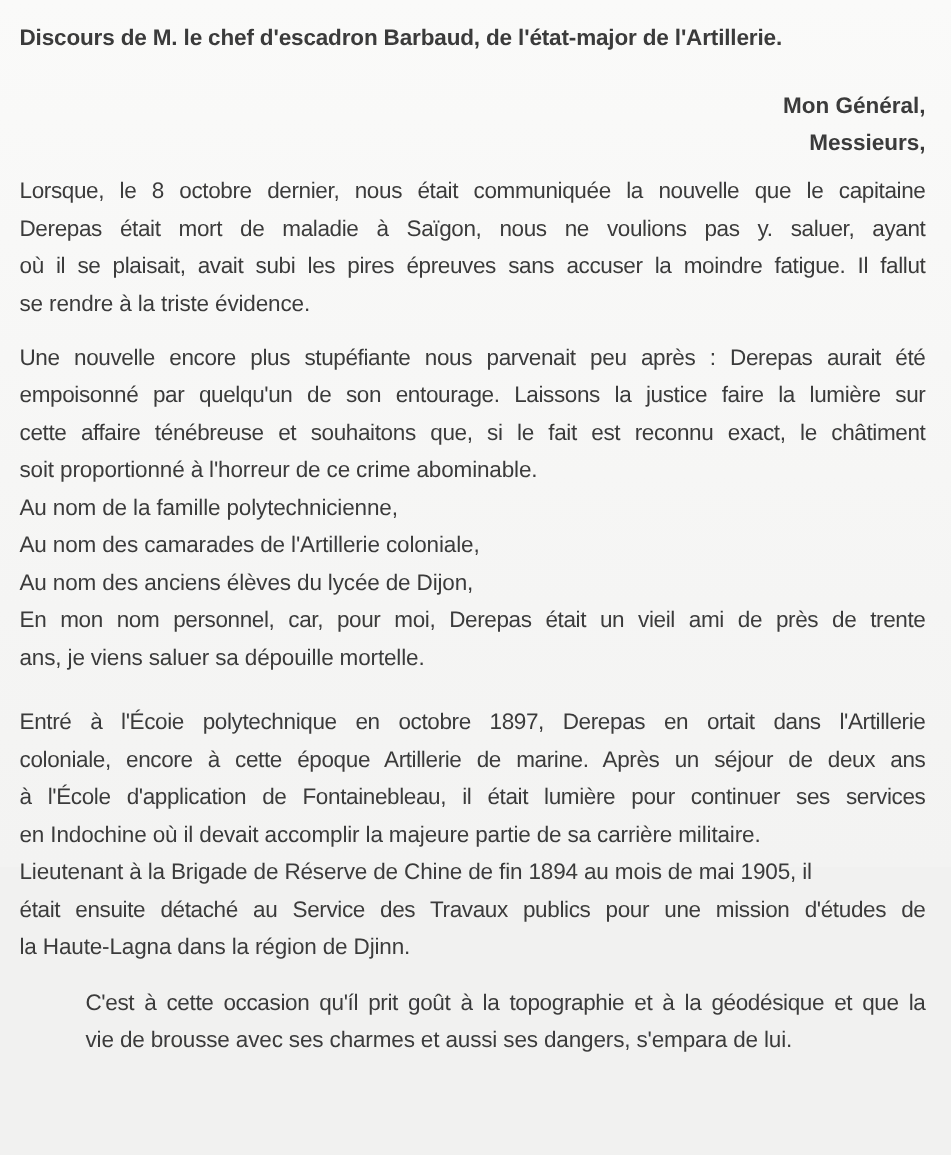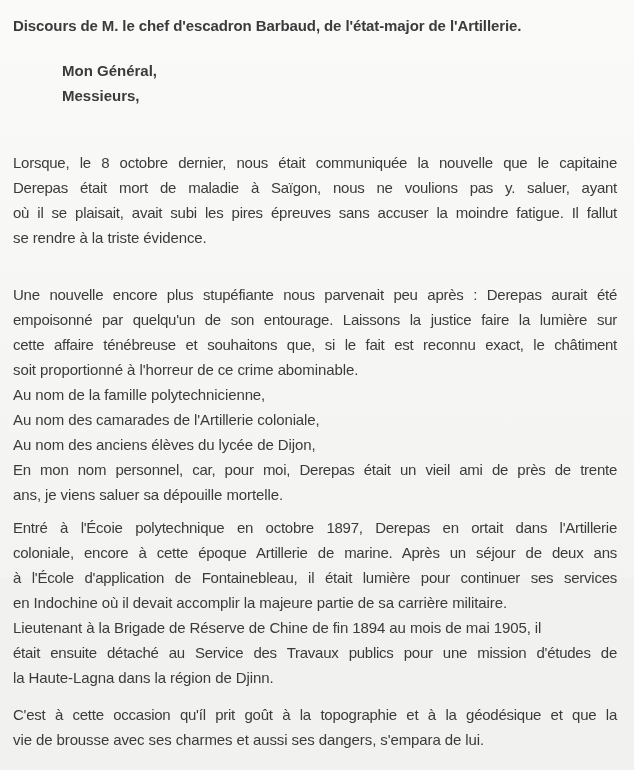--- a/index.html
+++ b/index.html
@@ -27,36 +27,37 @@
     font-weight: bold;
     letter-spacing: -0.1px;
   }
   .salutation {
     margin-top: 20px;
     padding-left: 49px;
     font-weight: bold;
   }
   .salutation .line {
     white-space: nowrap;
+    text-align: right;
   }
   .para .line {
     white-space: nowrap;
     letter-spacing: -0.1px;
   }
   .para .line.j {
     white-space: normal;
     text-align: justify;
     text-align-last: justify;
     letter-spacing: -0.25px;
     word-spacing: -0.5px;
   }
-  .para:nth-child(1) { margin-top: 42px; }
-  .para:nth-child(2) { margin-top: 32px; }
-  .para:nth-child(3) { margin-top: 8px; }
-  .para:nth-child(4) { margin-top: 12px; }
+  .para:nth-child(1) { margin-top: 7px; }
+  .para:nth-child(2) { margin-top: 11px; }
+  .para:nth-child(3) { margin-top: 18px; }
+  .para:nth-child(4) { margin-top: 12px; margin-left: 44px; }
 </style>
 </head>
 <body>
 
 <div class="page">
 
   <div class="doc-title">Discours de M. le chef d'escadron Barbaud, de l'état-major de l'Artillerie.</div>
 
   <div class="salutation">
     <div class="line">Mon Général,</div>

